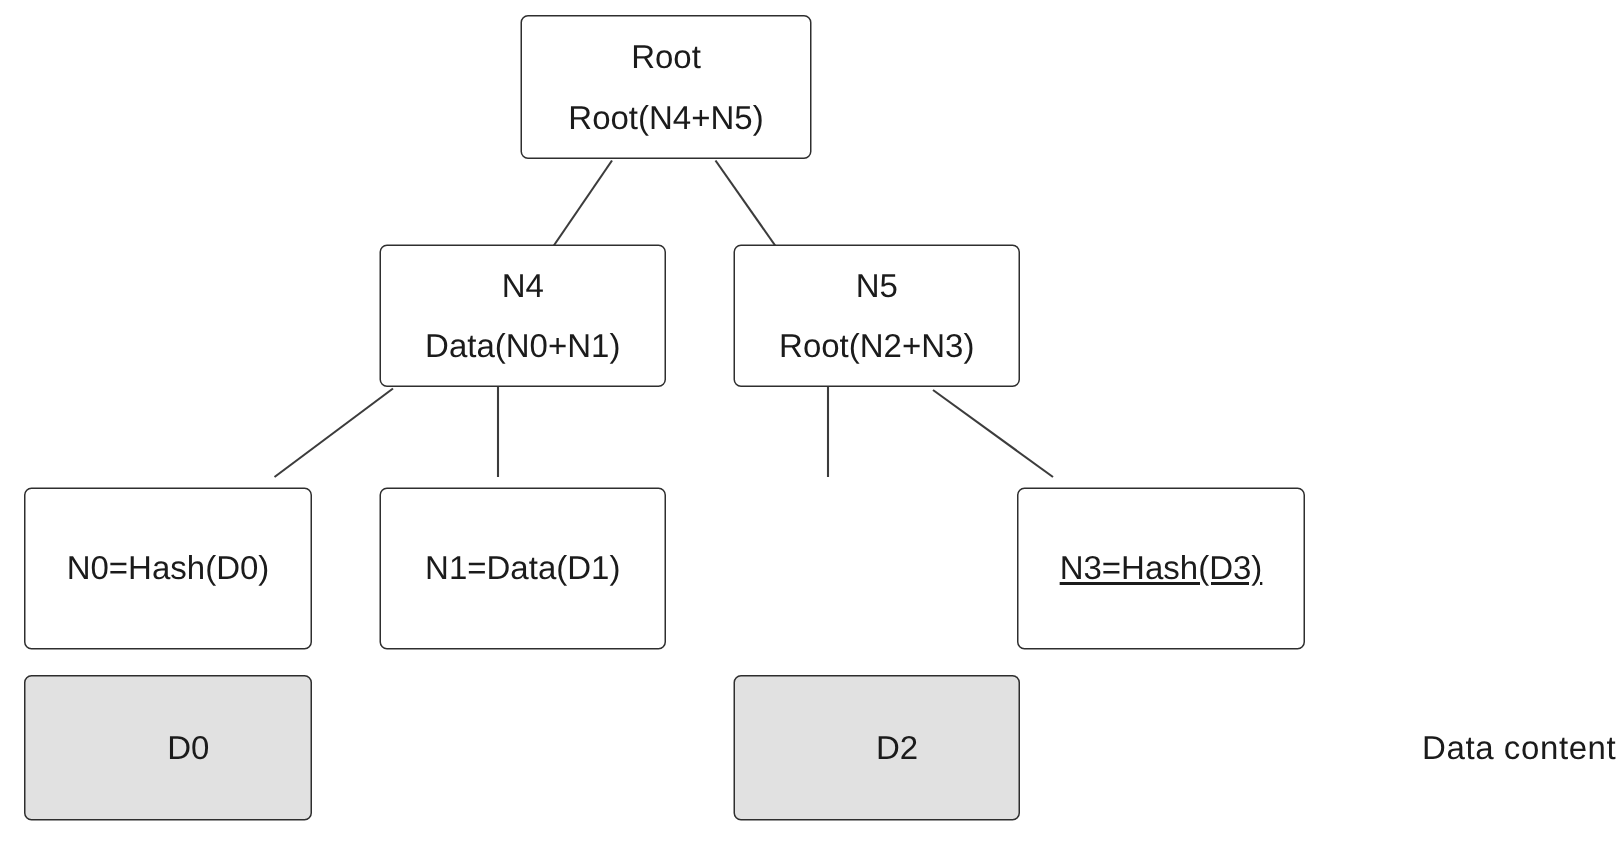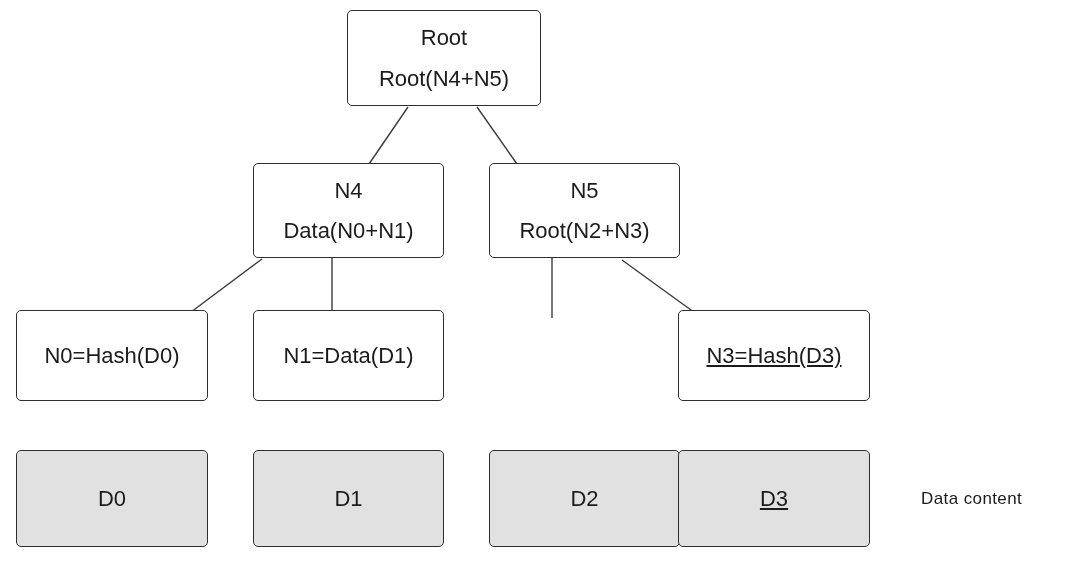--- a/index.html
+++ b/index.html
@@ -28,29 +28,29 @@
     font-size:22px;
     line-height:26px;
   }
   .node.two-line{justify-content:space-between;padding:14px 4px 13px 4px;}
   .node.one-line{justify-content:center;}
   .node.data-block{background:var(--data-block-fill);}
   .side-label{
     position:absolute;
     display:flex;
     align-items:center;
-    font-size:17px;
+    font-size:22px;
     letter-spacing:0.4px;
     white-space:nowrap;
   }
   
   .row-root{top:10px;height:96px;}
   .row-mid{top:163px;height:95px;}
-  .row-leaf{top:310px;height:91px;}
-  .row-data{top:450px;height:97px;}
+  .row-leaf{top:325px;height:108px;}
+  .row-data{top:450px;height:97px;padding-left:27px;}
   .col-root{left:347px;width:194px;}
   .col-1{left:16px;width:192px;}
   .col-2{left:237px;width:191px;margin-left:16px;}
   .col-3{left:457px;width:191px;margin-left:32px;}
   .col-4{left:678px;width:192px;text-decoration:underline;}
 </style>
 </head>
 <body>
 
 <div class="canvas">
@@ -84,25 +84,19 @@
   <div class="node one-line row-leaf col-2">
     <span>N1=Data(D1)</span>
   </div>
   <div class="node one-line row-leaf col-4">
     <span>N3=Hash(D3)</span>
   </div>
 
   <div class="node one-line data-block row-data col-1">
     <span>D0</span>
   </div>
-  <div class="node one-line data-block row-data col-2">
-    <span>D1</span>
-  </div>
   <div class="node one-line data-block row-data col-3">
     <span>D2</span>
-  </div>
-  <div class="node one-line data-block row-data col-4">
-    <span>D3</span>
   </div>
 
   <div class="side-label row-data" style="left:921px;">Data content</div>
 
 </div>
 
 </body></html>

